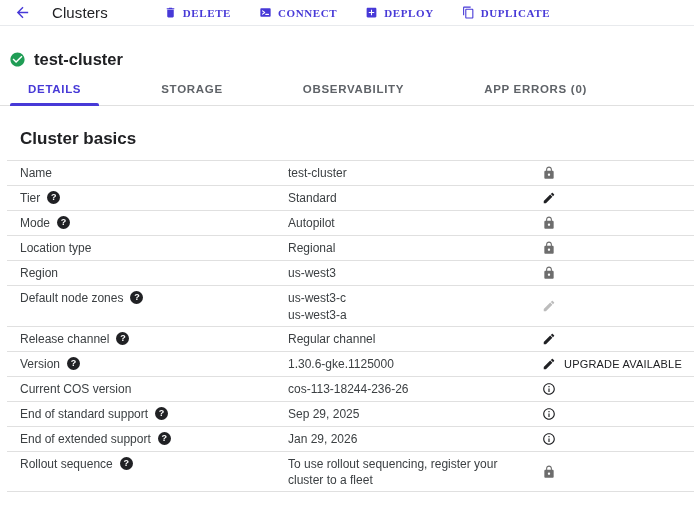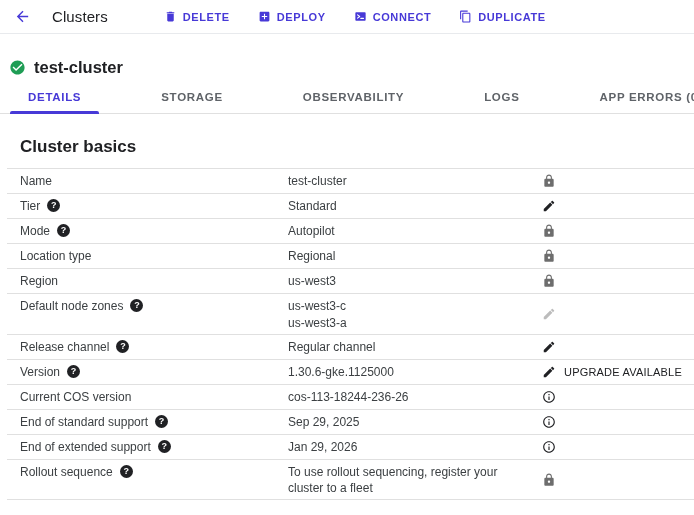--- a/index.html
+++ b/index.html
@@ -8,25 +8,25 @@
     --text:#202124;
     --text2:#3c4043;
     --muted:#5f6368;
     --divider:#e0e0e0;
   }
   *{box-sizing:border-box;}
   html,body{margin:0;padding:0;width:694px;height:515px;overflow:hidden;background:#fff;}
   body{font-family:"Liberation Sans",sans-serif;color:var(--text);}
 
   
-  .appbar{display:flex;align-items:center;height:34px;border-bottom:1px solid #e8eaed;padding-left:10px;}
+  .appbar{display:flex;align-items:center;height:26px;border-bottom:1px solid #e8eaed;padding-left:10px;}
   .back-btn{background:none;border:none;padding:0;margin:0;width:24px;height:24px;display:flex;align-items:center;justify-content:center;cursor:pointer;}
   .back-btn svg{width:17px;height:17px;fill:var(--accent);}
   .page-title{font-size:15px;font-weight:400;color:var(--text);margin:0 0 0 18px;letter-spacing:.1px;}
-  .actions{display:flex;align-items:center;margin-left:48px;gap:12px;}
+  .actions{display:flex;align-items:center;margin-left:48px;gap:12px;font-family:Liberation Serif, serif;}
   .act-btn{display:flex;align-items:center;gap:6px;background:none;border:none;cursor:pointer;
            color:var(--accent);font-family:inherit;font-size:11px;font-weight:700;letter-spacing:.6px;padding:4px 8px;}
   .act-ic{width:13px;height:13px;fill:currentColor;flex:0 0 auto;}
 
   
   .status-row{display:flex;align-items:center;gap:8px;padding:24px 0 0 9px;}
   .check-ic{width:17px;height:17px;fill:var(--green);flex:0 0 auto;}
   .cluster-name{font-size:16.5px;font-weight:700;margin:0;color:var(--text);}
 
   
@@ -105,29 +105,29 @@
     <h1 class="page-title">Clusters</h1>
     <div class="actions">
         <button class="act-btn">
           <svg class="act-ic">
             <use href="#i-delete"></use>
           </svg>
           <span>DELETE</span>
         </button>
         <button class="act-btn">
           <svg class="act-ic">
-            <use href="#i-deploy"></use>
-          </svg>
-          <span>DEPLOY</span>
+            <use href="#i-connect"></use>
+          </svg>
+          <span>CONNECT</span>
         </button>
         <button class="act-btn">
           <svg class="act-ic">
-            <use href="#i-connect"></use>
-          </svg>
-          <span>CONNECT</span>
+            <use href="#i-deploy"></use>
+          </svg>
+          <span>DEPLOY</span>
         </button>
         <button class="act-btn">
           <svg class="act-ic">
             <use href="#i-duplicate"></use>
           </svg>
           <span>DUPLICATE</span>
         </button>
       </div>
   </header>
 
@@ -135,21 +135,20 @@
     <svg class="check-ic">
         <use href="#i-check"></use>
       </svg>
     <h2 class="cluster-name">test-cluster</h2>
   </div>
 
   <nav class="tabs">
       <div class="tab active">DETAILS</div>
       <div class="tab">STORAGE</div>
       <div class="tab">OBSERVABILITY</div>
-      <div class="tab">LOGS</div>
       <div class="tab">APP ERRORS (0)</div>
     </nav>
 
   <h3 class="section-title">Cluster basics</h3>
 
   <div class="kv-table" id="rows-container">
     <div class="row">
       <div class="cell-label">
         <span class="lbl-text">Name</span>
 

